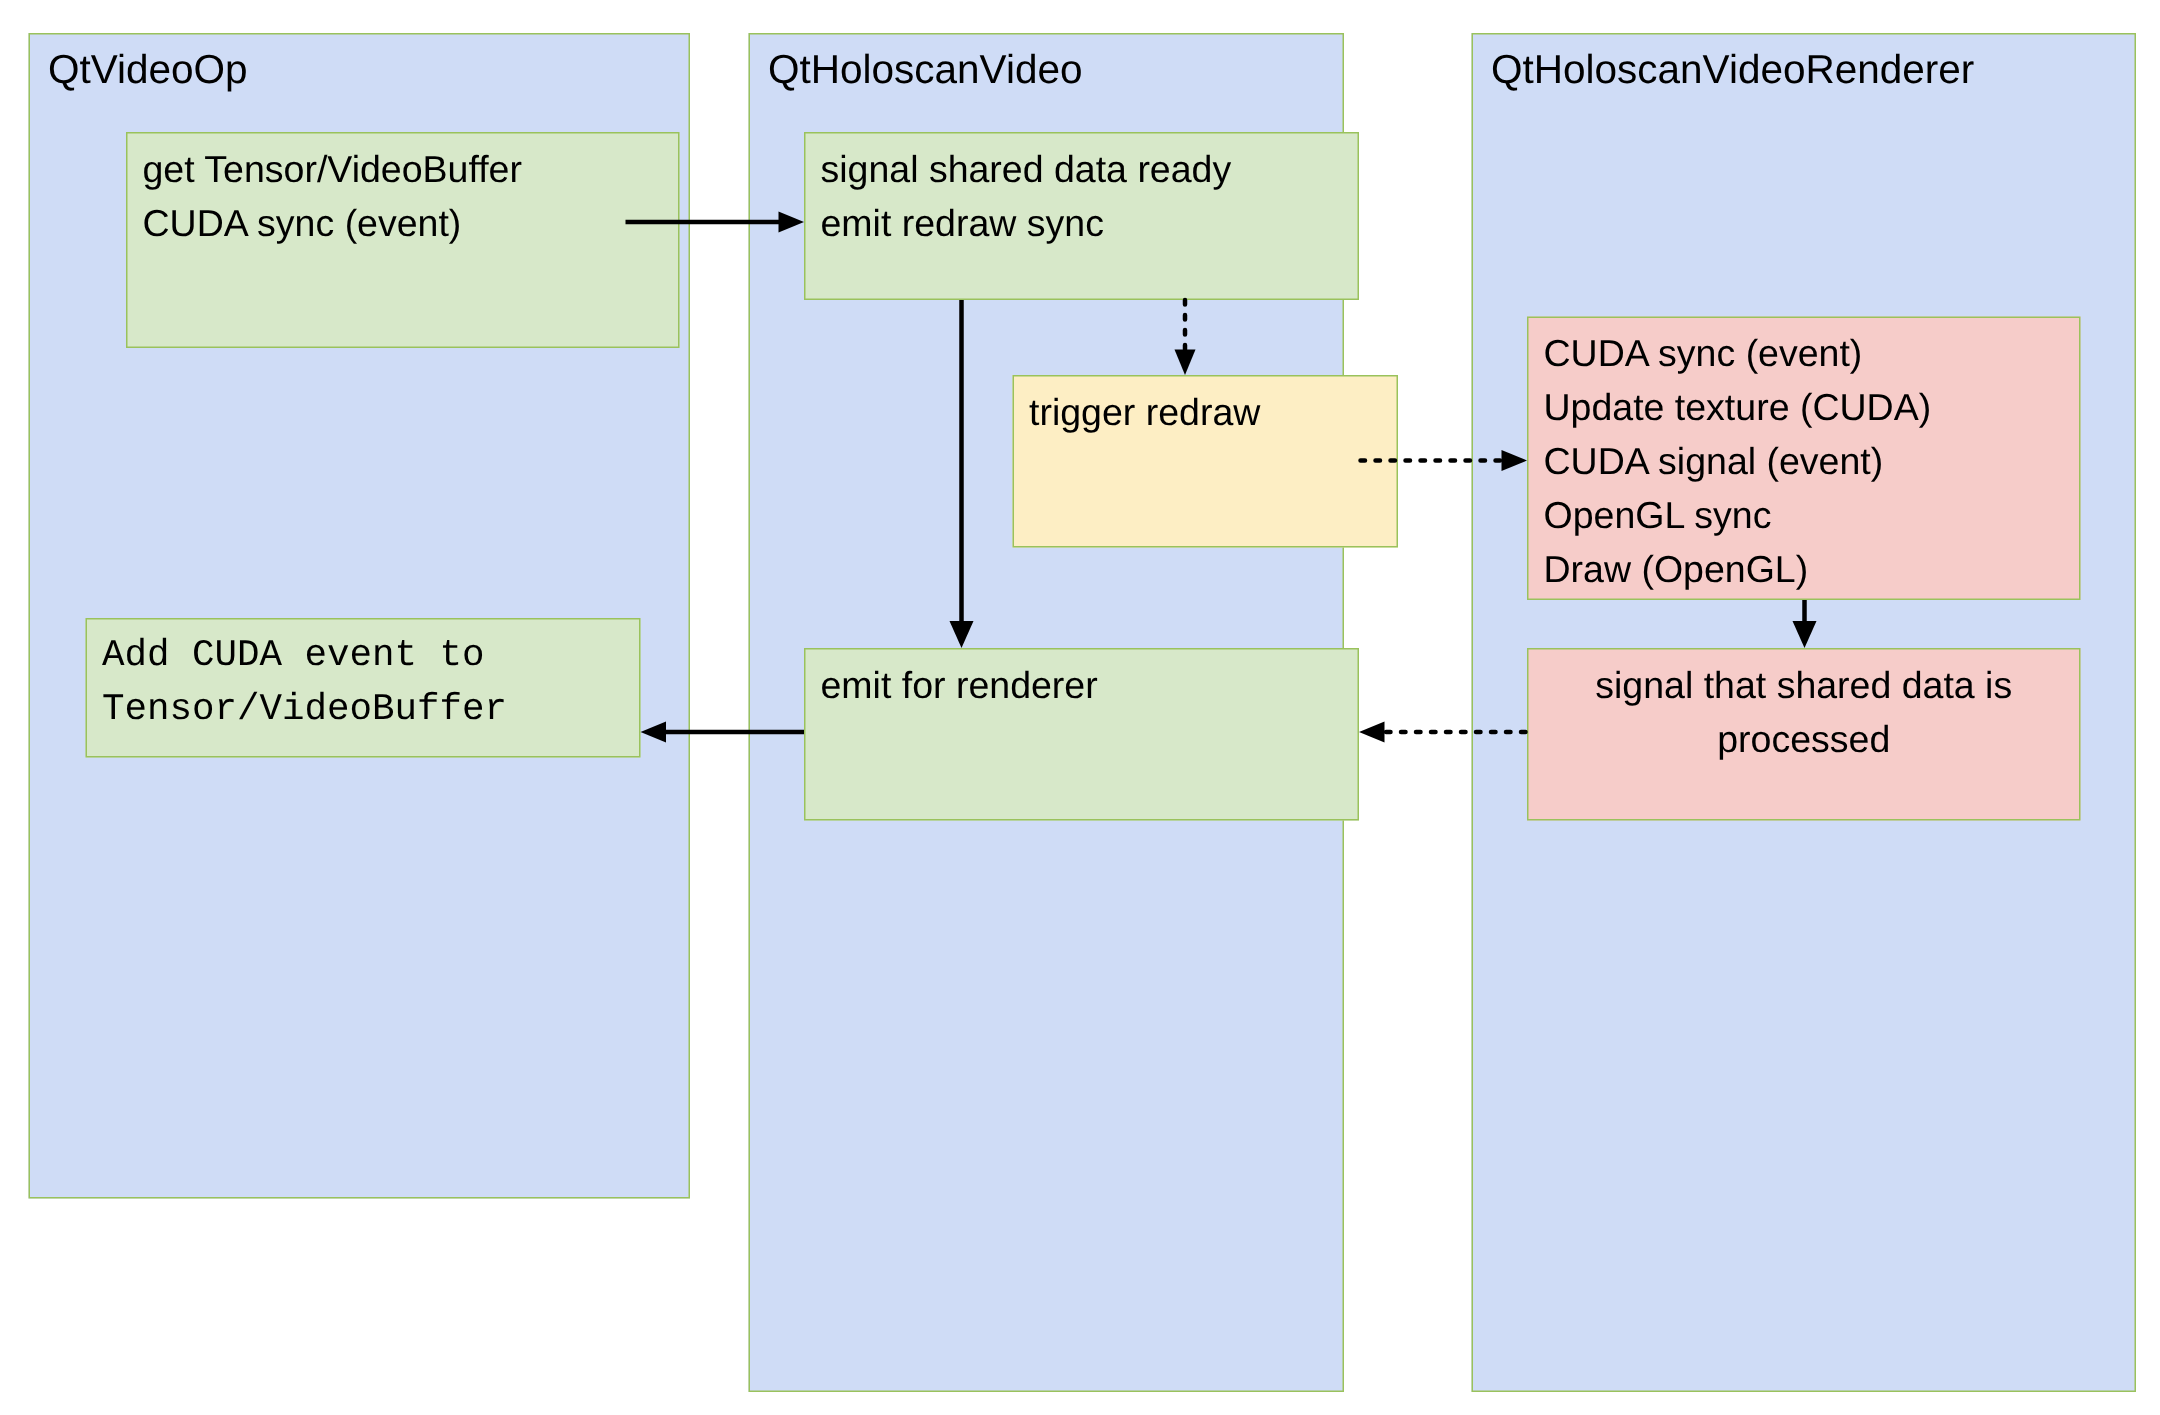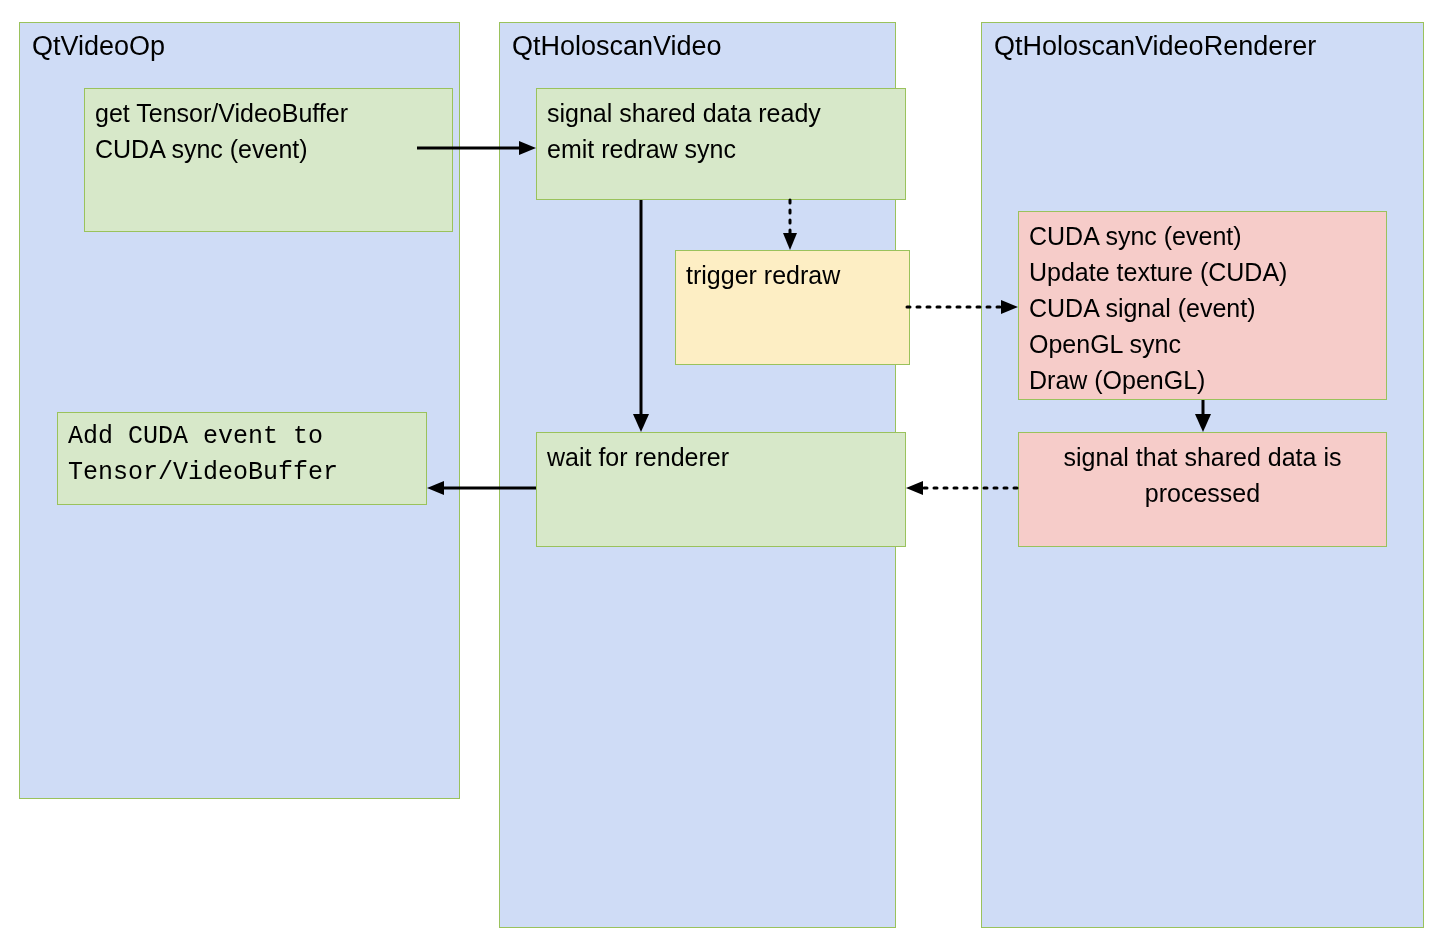--- a/index.html
+++ b/index.html
@@ -93,32 +93,32 @@
   <div class="lane" style="left:981px; top:22px; width:443px; height:906px;">
     <div class="lane-title spellcheck">QtHoloscanVideoRenderer</div>
   </div>
 
   <div class="node green" style="left:48px; top:88px; width:369px; height:144px;margin-left:36px;">get Tensor/VideoBuffer
 CUDA sync (event)</div>
 
   <div class="node green" style="left:536px; top:88px; width:370px; height:112px;">signal shared data ready
 emit redraw sync</div>
 
-  <div class="node yellow" style="left:675px; top:250px; width:235px; height:115px;">trigger redraw</div>
+  <div class="node yellow" style="left:675px; top:250px; width:257px; height:115px;">trigger redraw</div>
 
   <div class="node pink" style="left:1018px; top:211px; width:369px; height:189px;">CUDA sync (event)
 Update texture (CUDA)
 CUDA signal (event)
 OpenGL sync
 Draw (OpenGL)</div>
 
   <div class="node green" style="left:57px; top:412px; width:370px; height:93px;font-family:Liberation Mono, monospace;">Add CUDA event to
 Tensor/VideoBuffer</div>
 
-  <div class="node green" style="left:536px; top:432px; width:370px; height:115px;">wait for renderer</div>
+  <div class="node green" style="left:536px; top:432px; width:370px; height:115px;">emit for renderer</div>
 
   <div class="node pink" style="left:1018px; top:432px; width:369px; height:115px;text-align:center;">signal that shared data is
 processed</div>
 
   <svg class="arrows" viewBox="0 0 1440 943" xmlns="http://www.w3.org/2000/svg">
 
     <g>
       <line class="solid-line" x1="417" y1="148" x2="525" y2="148"></line>
       <polygon class="arrowhead" points="536,148 519,141 519,155"></polygon>
     </g>

